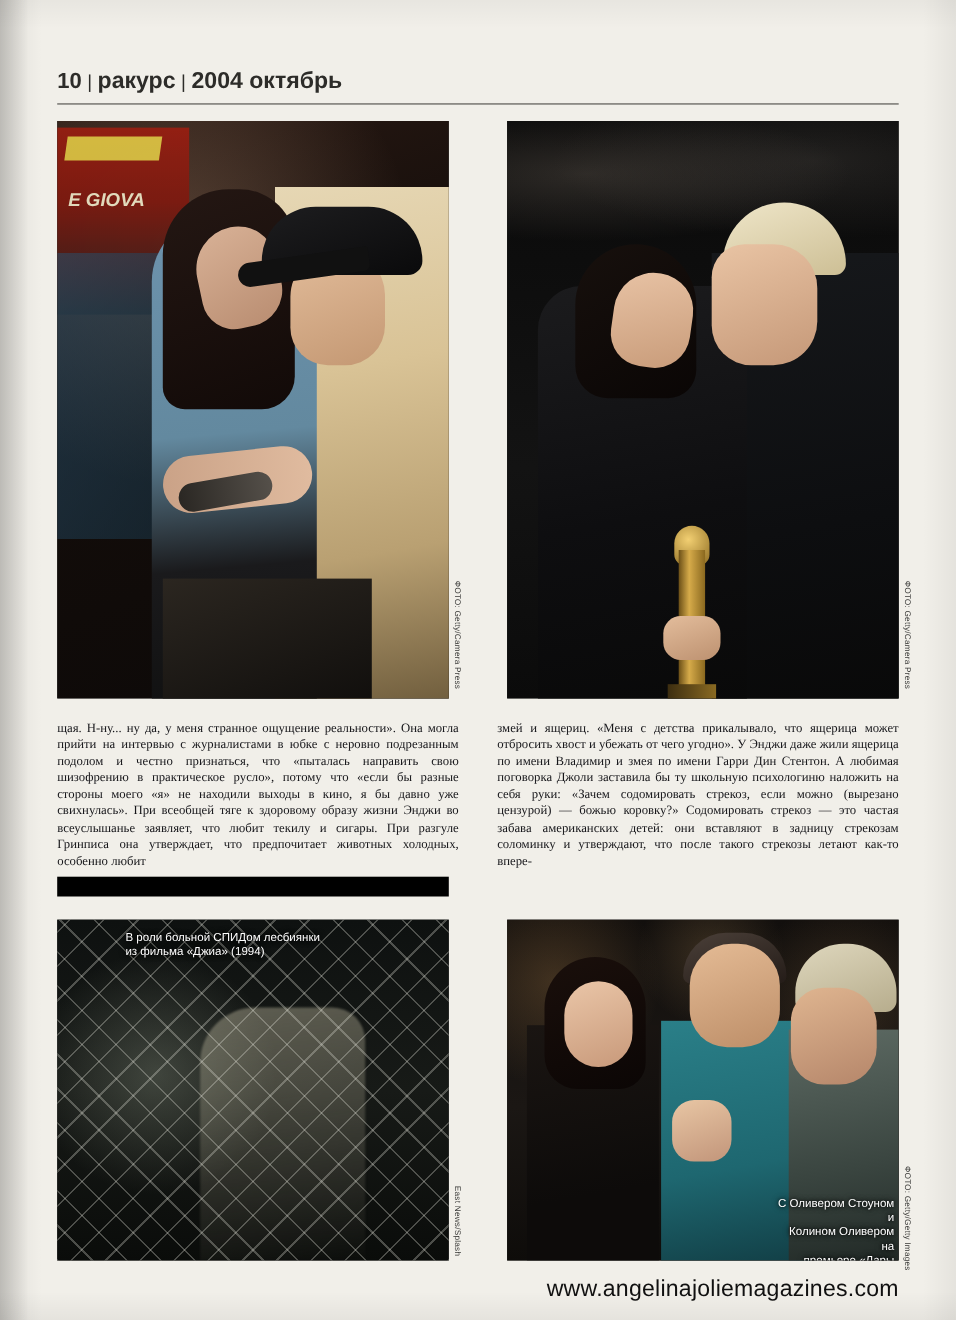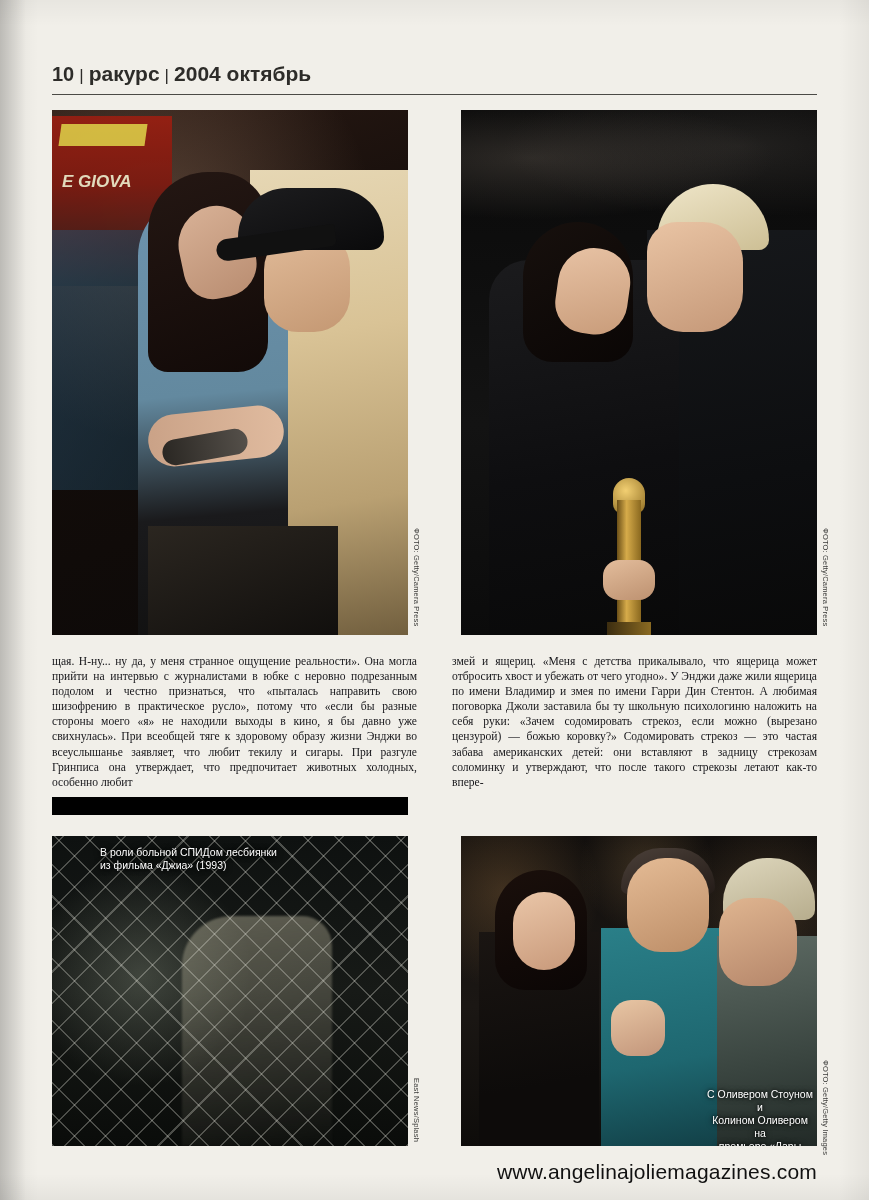--- a/index.html
+++ b/index.html
@@ -409,41 +409,41 @@
     <div class="col right">змей и ящериц. «Меня с детства прикалывало, что ящерица может отбросить хвост и убежать от чего угодно». У Энджи даже жили ящерица по имени Владимир и змея по имени Гарри Дин Стентон. А любимая поговорка Джоли заставила бы ту школьную психологиню наложить на себя руки: «Зачем содомировать стрекоз, если можно (вырезано цензурой) — божью коровку?» Содомировать стрекоз — это частая забава американских детей: они вставляют в задницу стрекозам соломинку и утверждают, что после такого стрекозы летают как-то впере-</div>
   </div>
 
   <div class="blackbar"></div>
 
   <div class="photo" id="photo3">
     <div class="bg"></div>
     <div class="glow"></div>
     <div class="figure"></div>
     <div class="fence"></div>
-    <div class="cap" style="left:48px; top:10px; width:300px;">
+    <div class="cap" style="left:62px; top:10px; width:300px;">
       <div>В роли больной СПИДом лесбиянки</div>
-      <div>из фильма «Джиа» (1993)</div>
+      <div>из фильма «Джиа» (1994)</div>
     </div>
   </div>
   <div class="credit" style="left:412px; top:1078px; height:70px;">East News/Splash</div>
 
   <div class="photo" id="photo4">
     <div class="bg"></div>
     <div class="bokeh"></div>
     <div class="p1"></div>
     <div class="p1hair"></div>
     <div class="p1face"></div>
     <div class="p2"></div>
     <div class="p2hair"></div>
     <div class="p2face"></div>
     <div class="p3"></div>
     <div class="beanie"></div>
     <div class="p3face"></div>
     <div class="hand2"></div>
-    <div class="cap" style="left:246px; top:252px; width:106px; text-align:center;">
+    <div class="cap" style="left:246px; top:252px; width:106px; text-align:right;">
       <div>С Оливером Стоуном и</div>
       <div>Колином Оливером на</div>
       <div>премьере «Лары Крофт:</div>
 
     </div>
   </div>
   <div class="credit" style="left:821px; top:1060px; height:88px;">ФОТО: Gettу/Getty Images</div>
 
   <div class="site">www.angelinajoliemagazines.com</div>
 

